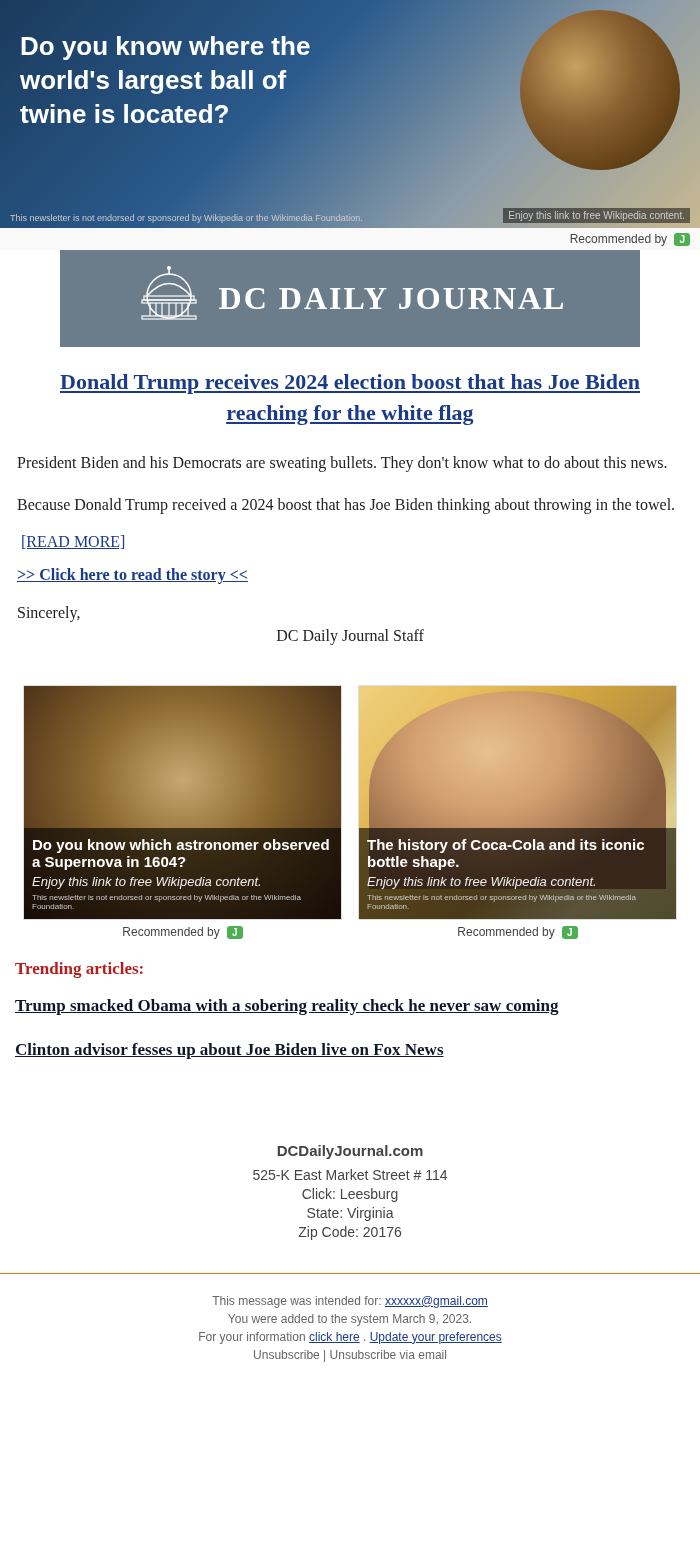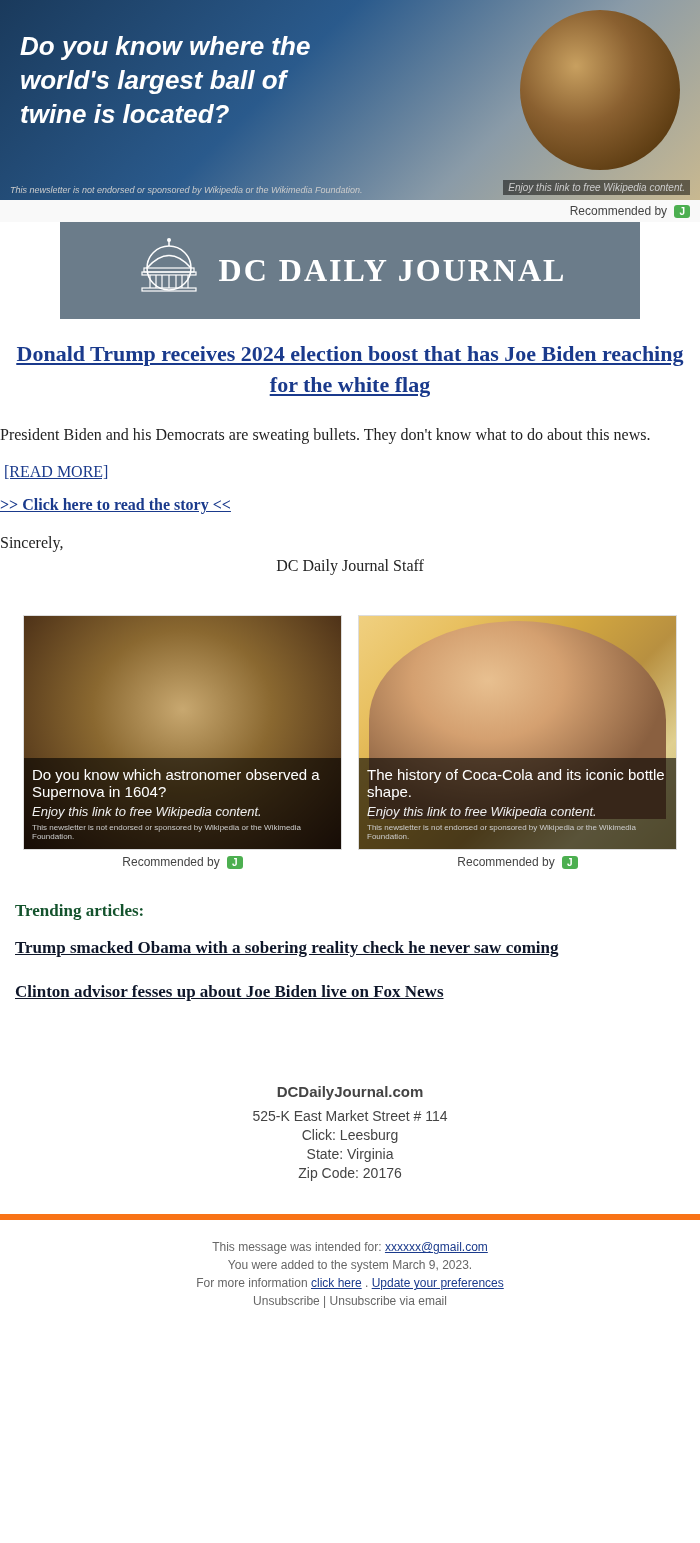--- a/index.html
+++ b/index.html
@@ -7,25 +7,24 @@
       font-family: Georgia, 'Times New Roman', serif;
       background: #fff;
       width: 700px;
       margin: 0 auto;
       color: #222;
     }
 
     
     .top-banner {
       width: 700px;
-      height: 200px;
+      height: 228px;
       background: linear-gradient(135deg, #1a3a5c 0%, #2a5a8c 40%, #8a9ba8 70%, #c8b890 100%);
       position: relative;
       overflow: hidden;
-      font-style: italic;
     }
     .top-banner-text {
       position: absolute;
       top: 30px;
       left: 20px;
       color: #fff;
       font-size: 26px;
       font-weight: bold;
       font-family: Arial, sans-serif;
       line-height: 1.3;
@@ -98,21 +97,21 @@
       color: #fff;
       font-size: 32px;
       font-family: 'Times New Roman', serif;
       font-weight: bold;
       letter-spacing: 2px;
       text-transform: uppercase;
     }
 
     
     .content {
-      padding: 20px 0;
+      padding: 20px 17px;
     }
     .article-headline {
       color: #1a3a8c;
       font-size: 22px;
       text-align: center;
       text-decoration: underline;
       line-height: 1.4;
       margin-bottom: 20px;
       cursor: pointer;
     }
@@ -198,21 +197,21 @@
       position: absolute;
       bottom: 0;
       left: 0;
       right: 0;
       background: rgba(0,0,0,0.6);
       padding: 8px;
     }
     .ad-card-title {
       color: #fff;
       font-size: 15px;
-      font-weight: normal;
+      font-weight: bold;
       font-family: Arial, sans-serif;
       margin-bottom: 4px;
     }
     .ad-card-subtitle {
       color: #eee;
       font-size: 13px;
       font-style: italic;
       font-family: Arial, sans-serif;
       margin-bottom: 4px;
     }
@@ -231,22 +230,21 @@
     }
 
     
     .trending-section {
       padding: 10px 15px 20px 15px;
     }
     .trending-label {
       font-size: 17px;
       font-weight: bold;
       margin-bottom: 15px;
-      color: #14532d;
-      margin-top: 12px;
+      color: #b91c1c;
     }
     .trending-article-link {
       display: block;
       color: #0f172a;
       text-decoration: underline;
       font-size: 17px;
       font-weight: bold;
       margin-bottom: 20px;
       line-height: 1.4;
       cursor: pointer;
@@ -277,21 +275,21 @@
       font-size: 13px;
     }
 
     
     .bottom-message {
       text-align: center;
       padding: 20px 15px 30px 15px;
       font-size: 12px;
       color: #666;
       font-family: Arial, sans-serif;
-      border-top: 6px solid #f97316;
+      border-top: 1px solid #f97316;
       margin-top: 10px;
     }
     .bottom-message p {
       margin-bottom: 4px;
     }
     .bottom-message a {
       color: #1a3a8c;
       text-decoration: underline;
     }
   </style>
@@ -334,20 +332,21 @@
     <circle cx="35" cy="2" r="2" fill="#fff"></circle>
   </svg>
   <div class="dcdj-title-text">DC DAILY JOURNAL</div>
 </div>
 
 <div class="content">
   <h1 class="article-headline">
     <a>Donald Trump receives 2024 election boost that has Joe Biden reaching for the white flag</a>
   </h1>
   <p class="article-body">President Biden and his Democrats are sweating bullets. They don't know what to do about this news.</p>
+  <p class="article-body">Because Donald Trump received a 2024 boost that has Joe Biden thinking about throwing in the towel.</p>
   <a class="read-more-link">[READ MORE]</a>
   <a class="click-here-link">&gt;&gt; Click here to read the story &lt;&lt;</a>
   <p class="sincerely-text">Sincerely,</p>
   <p class="staff-text">DC Daily Journal Staff</p>
 </div>
 
 <div class="ad-cards-row">
 
   <div class="ad-card">
     <div class="ad-card-img astronomer-bg">
@@ -401,19 +400,19 @@
   </div>
 </div>
 
 <div class="bottom-message">
   <p>
     <span>This message was intended for:</span>
     <a>xxxxxx@gmail.com</a>
   </p>
   <p>You were added to the system March 9, 2023.</p>
   <p>
-    <span>For more information</span>
+    <span>For your information</span>
     <a>click here</a>
     <span>. </span>
     <a>Update your preferences</a>
   </p>
   <p>Unsubscribe | Unsubscribe via email</p>
 </div>
 
 </body></html>

